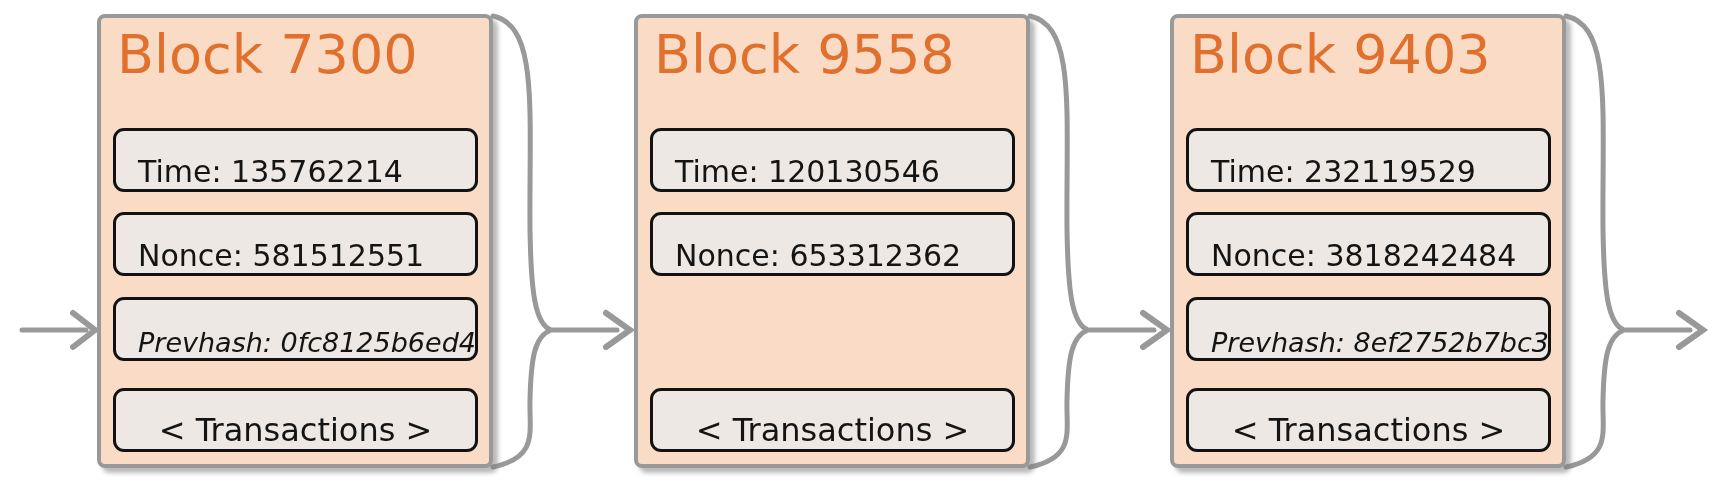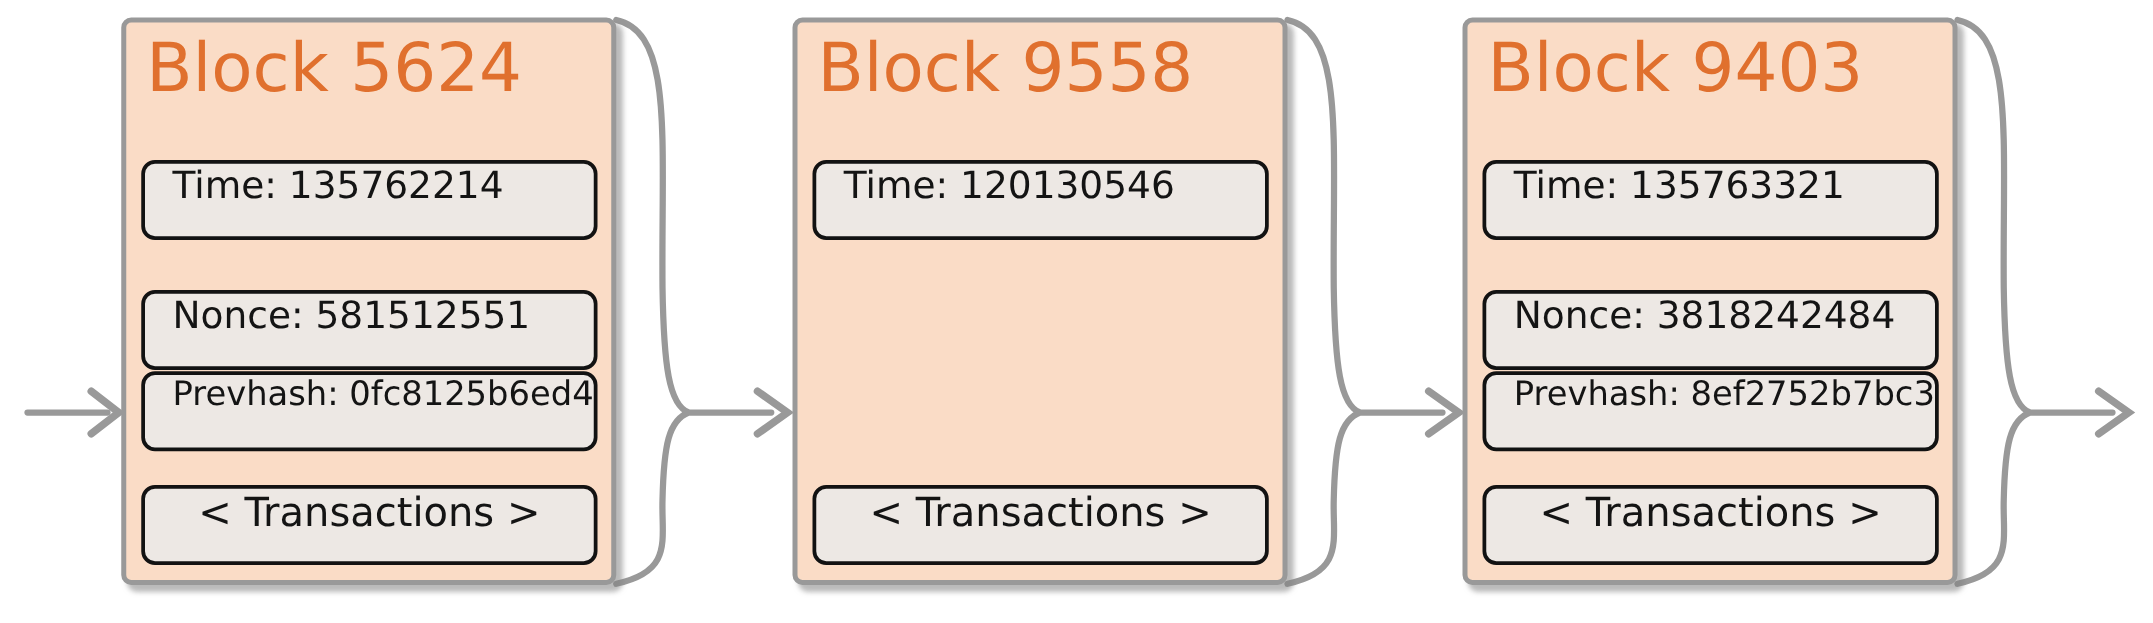--- a/index.html
+++ b/index.html
@@ -40,29 +40,29 @@
   .field {
     position: absolute;
     left: 12px;
     width: 365px;
     height: 64px;
     box-sizing: border-box;
     background: #EDE8E4;
     border: 3px solid #121212;
     border-radius: 11px;
     display: flex;
-    align-items: flex-start;
+    align-items: flex-end;
     padding-left: 22px;
     font-size: 30px;
     color: #141414;
     white-space: nowrap;
   }
   .field-time     { top: 110px; }
-  .field-nonce    { top: 194px; margin-top: 20px; }
-  .field-prevhash { top: 279px; font-size: 27px; }
+  .field-nonce    { top: 194px; }
+  .field-prevhash { top: 279px; font-size: 27px; font-style: italic; }
   .field-tx {
     top: 370px;
     justify-content: center;
     padding-left: 0;
     font-size: 32px;
   }
 </style>
 </head>
 <body>
 
@@ -91,49 +91,52 @@
 
     <g transform="translate(1566,0)">
       <path d="M0,16 C46,26 36,110 37,230 C38,292 42,324 58,330
                M0,467 C46,457 36,432 37,400 C38,356 42,336 58,330
                M57,330 L124,330" stroke-width="5"></path>
       <path d="M113,313 L137,330 L113,347" stroke-width="6" stroke-linejoin="miter"></path>
     </g>
   </svg>
 
   <div class="block" style="left:97px">
-    <div class="block-title">Block 5624</div>
+    <div class="block-title">Block 7300</div>
     <div class="field field-time">
       <span>Time: 135762214</span>
     </div>
     <div class="field field-nonce">
       <span>Nonce: 581512551</span>
     </div>
     <div class="field field-prevhash">
       <span>Prevhash: 0fc8125b6ed4</span>
     </div>
     <div class="field field-tx">
       <span>&lt; Transactions &gt;</span>
     </div>
   </div>
 
   <div class="block" style="left:634px">
     <div class="block-title">Block 9558</div>
     <div class="field field-time">
       <span>Time: 120130546</span>
     </div>
+    <div class="field field-nonce">
+      <span>Nonce: 653312362</span>
+    </div>
     <div class="field field-tx">
       <span>&lt; Transactions &gt;</span>
     </div>
   </div>
 
   <div class="block" style="left:1170px">
     <div class="block-title">Block 9403</div>
     <div class="field field-time">
-      <span>Time: 135763321</span>
+      <span>Time: 232119529</span>
     </div>
     <div class="field field-nonce">
       <span>Nonce: 3818242484</span>
     </div>
     <div class="field field-prevhash">
       <span>Prevhash: 8ef2752b7bc3</span>
     </div>
     <div class="field field-tx">
       <span>&lt; Transactions &gt;</span>
     </div>

